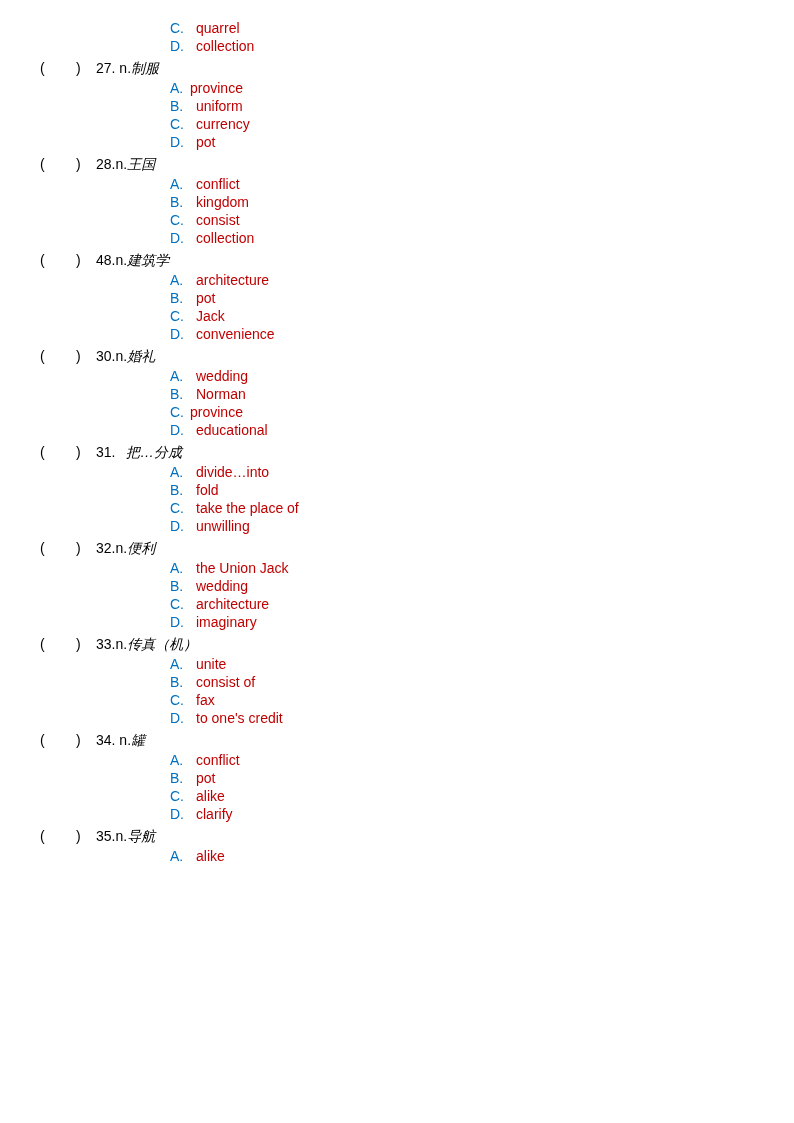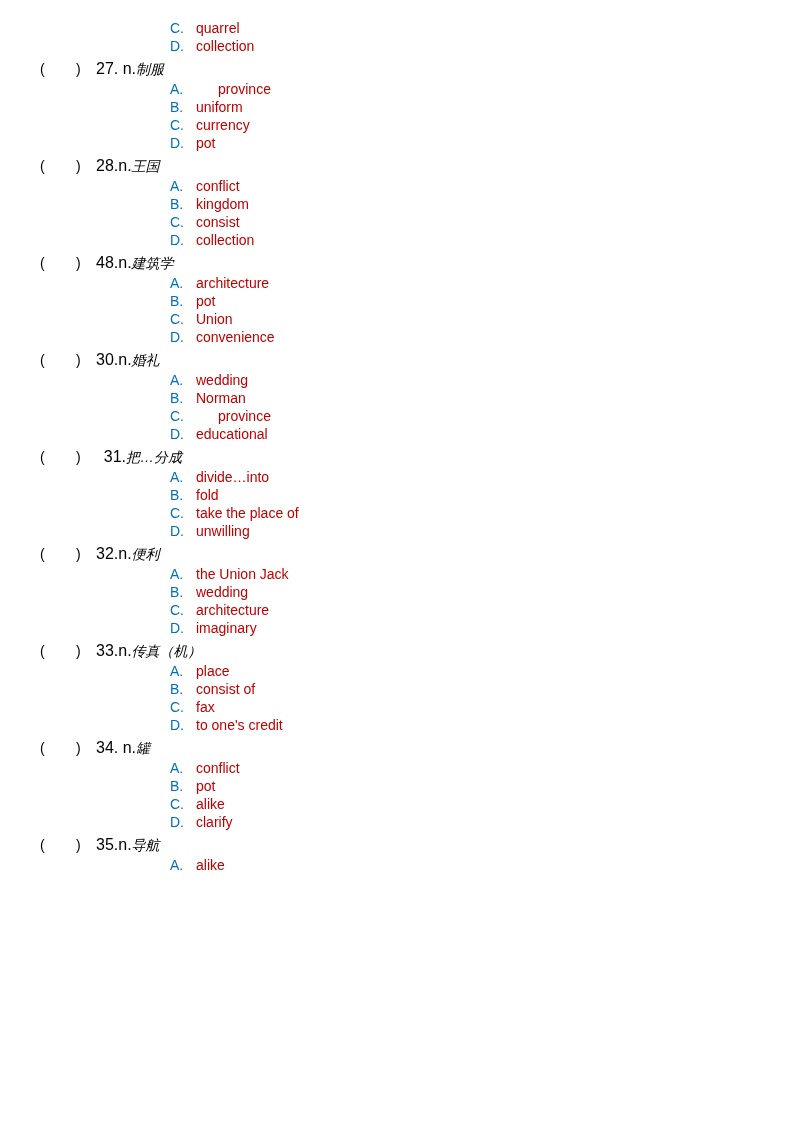--- a/index.html
+++ b/index.html
@@ -31,23 +31,22 @@
       font-size: 14px;
     }
     .bracket-right {
       display: inline-block;
       width: 20px;
       color: #000;
       font-size: 14px;
     }
     .question-num {
       color: #000000;
-      font-size: 16px;
+      font-size: 14px;
       min-width: 30px;
-      text-align: right;
     }
     .question-text {
       color: #000000;
       font-size: 14px;
       font-style: italic;
     }
     .options-block {
       padding-left: 130px;
       margin-top: 2px;
     }
@@ -60,21 +59,21 @@
       color: #0070c0;
       font-size: 14px;
       min-width: 20px;
     }
     .option-text {
       color: #c00000;
       font-size: 14px;
       margin-left: 6px;
     }
     .option-text.spaces {
-      margin-left: 28px;
+      margin-left: 0;
     }
     .top-options {
       padding-left: 130px;
       margin-bottom: 6px;
     }
   </style>
 </head>
 <body>
 
 <div>
@@ -155,21 +154,21 @@
       <div class="option-line">
         <span class="option-label">A.</span>
         <span class="option-text">architecture</span>
       </div>
       <div class="option-line">
         <span class="option-label">B.</span>
         <span class="option-text">pot</span>
       </div>
       <div class="option-line">
         <span class="option-label">C.</span>
-        <span class="option-text">Union</span>
+        <span class="option-text">Jack</span>
       </div>
       <div class="option-line">
         <span class="option-label">D.</span>
         <span class="option-text">convenience</span>
       </div>
     </div>
   </div>
 
   <div class="question-block">
     <div class="question-line">
@@ -255,21 +254,21 @@
   <div class="question-block">
     <div class="question-line">
       <span class="bracket-left">(</span>
       <span class="bracket-right" style="margin-left:16px">)</span>
       <span class="question-num">33.n.</span>
       <span class="question-text">传真（机）</span>
     </div>
     <div class="options-block">
       <div class="option-line">
         <span class="option-label">A.</span>
-        <span class="option-text">place</span>
+        <span class="option-text">unite</span>
       </div>
       <div class="option-line">
         <span class="option-label">B.</span>
         <span class="option-text">consist of</span>
       </div>
       <div class="option-line">
         <span class="option-label">C.</span>
         <span class="option-text">fax</span>
       </div>
       <div class="option-line">

